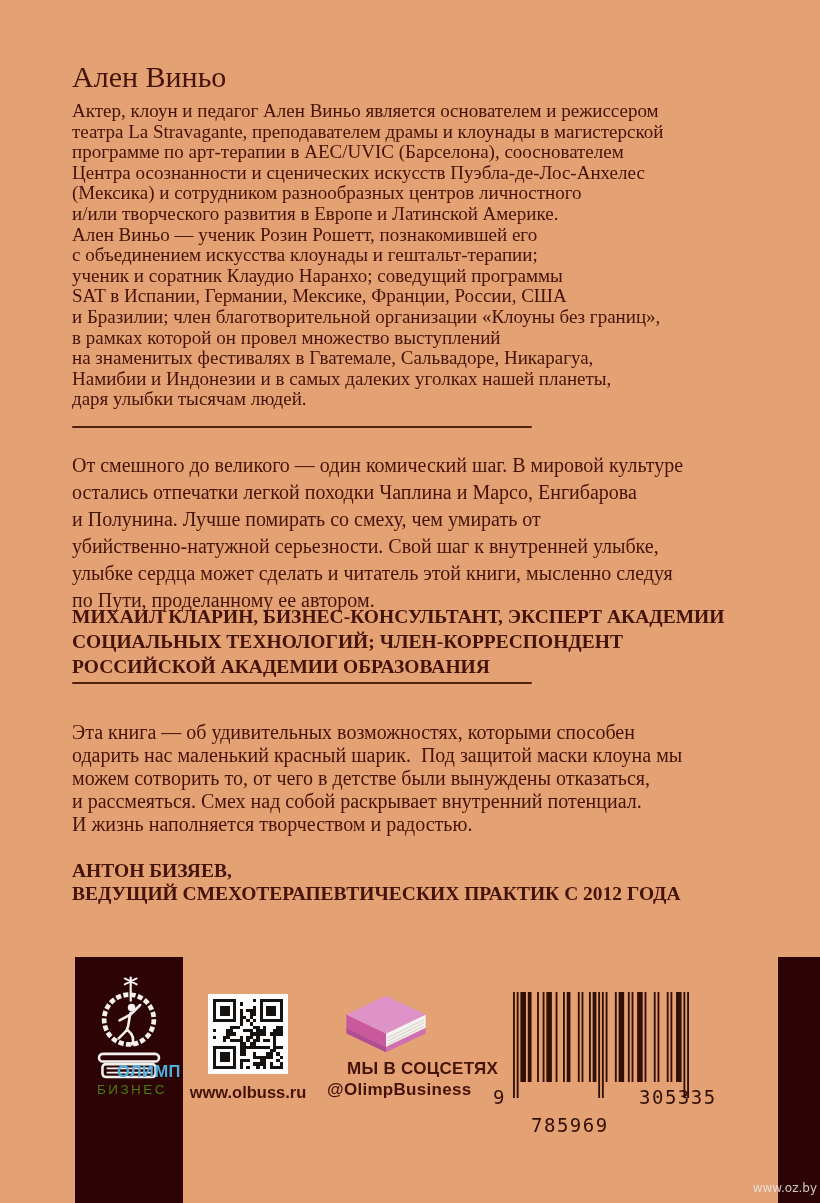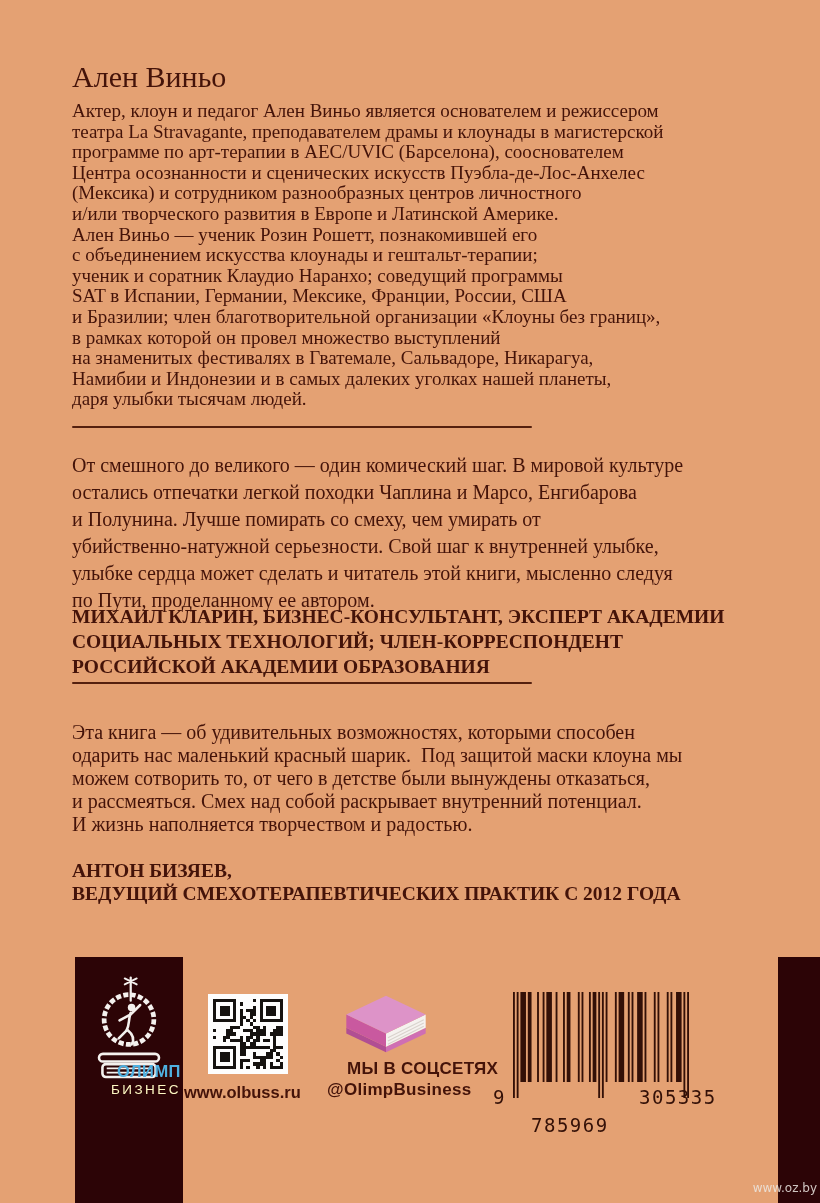--- a/index.html
+++ b/index.html
@@ -25,26 +25,26 @@
   .div2{top:682px;}
   .quote1{left:72px;top:452px;width:710px;font-size:20px;line-height:27px;}
   .attr1{left:72px;top:604px;width:710px;font-size:19.5px;line-height:25px;font-weight:700;}
   .quote2{left:72px;top:721px;width:710px;font-size:20px;line-height:23px;}
   .attr2{left:72px;top:859px;width:710px;font-size:19.5px;line-height:23px;font-weight:700;}
 
   .pub-block{left:75px;top:957px;width:108px;height:246px;background:var(--dark,#2c0406);}
   .pub-logo{position:absolute;left:11px;top:18px;width:86px;height:108px;}
   .pub-olimp{position:absolute;left:0;top:105px;width:108px;text-align:center;
     font-size:16.5px;font-weight:700;letter-spacing:.5px;color:var(--blue,#4fb0e0);padding-left:20px;}
-  .pub-biznes{position:absolute;left:17px;top:125px;width:108px;text-align:center;
-    font-size:13.5px;font-weight:400;letter-spacing:2.5px;color:#fef9c3;}
+  .pub-biznes{position:absolute;left:3px;top:125px;width:108px;text-align:center;
+    font-size:13.5px;font-weight:400;letter-spacing:2.5px;color:#4d7c0f;}
 
   .qr{left:208px;top:994px;width:80px;height:80px;background:#fdfdfd;padding:0;}
   .qr svg{position:absolute;left:5px;top:5px;width:70px;height:70px;}
-  .website{left:184px;top:1083px;width:128px;text-align:left;
+  .website{left:184px;top:1083px;width:128px;text-align:center;
     font-size:16.5px;font-weight:700;color:var(--ink,#441309);}
 
   .bookicon{left:338px;top:990px;width:96px;height:68px;}
   .soc1{left:327px;top:1059px;font-size:17px;font-weight:700;letter-spacing:.3px;color:var(--ink,#441309);margin-left:20px;}
   .soc2{left:327px;top:1080px;font-size:17px;font-weight:700;letter-spacing:.3px;color:var(--ink,#441309);}
 
   .barcode{left:513px;top:992px;width:176px;height:108px;}
   .bcnum{top:1086px;font-size:19px;color:var(--bar,#331007);}
   .bc1{left:493px;}
   .bc2{left:531px;letter-spacing:1.5px;margin-top:28px;}

